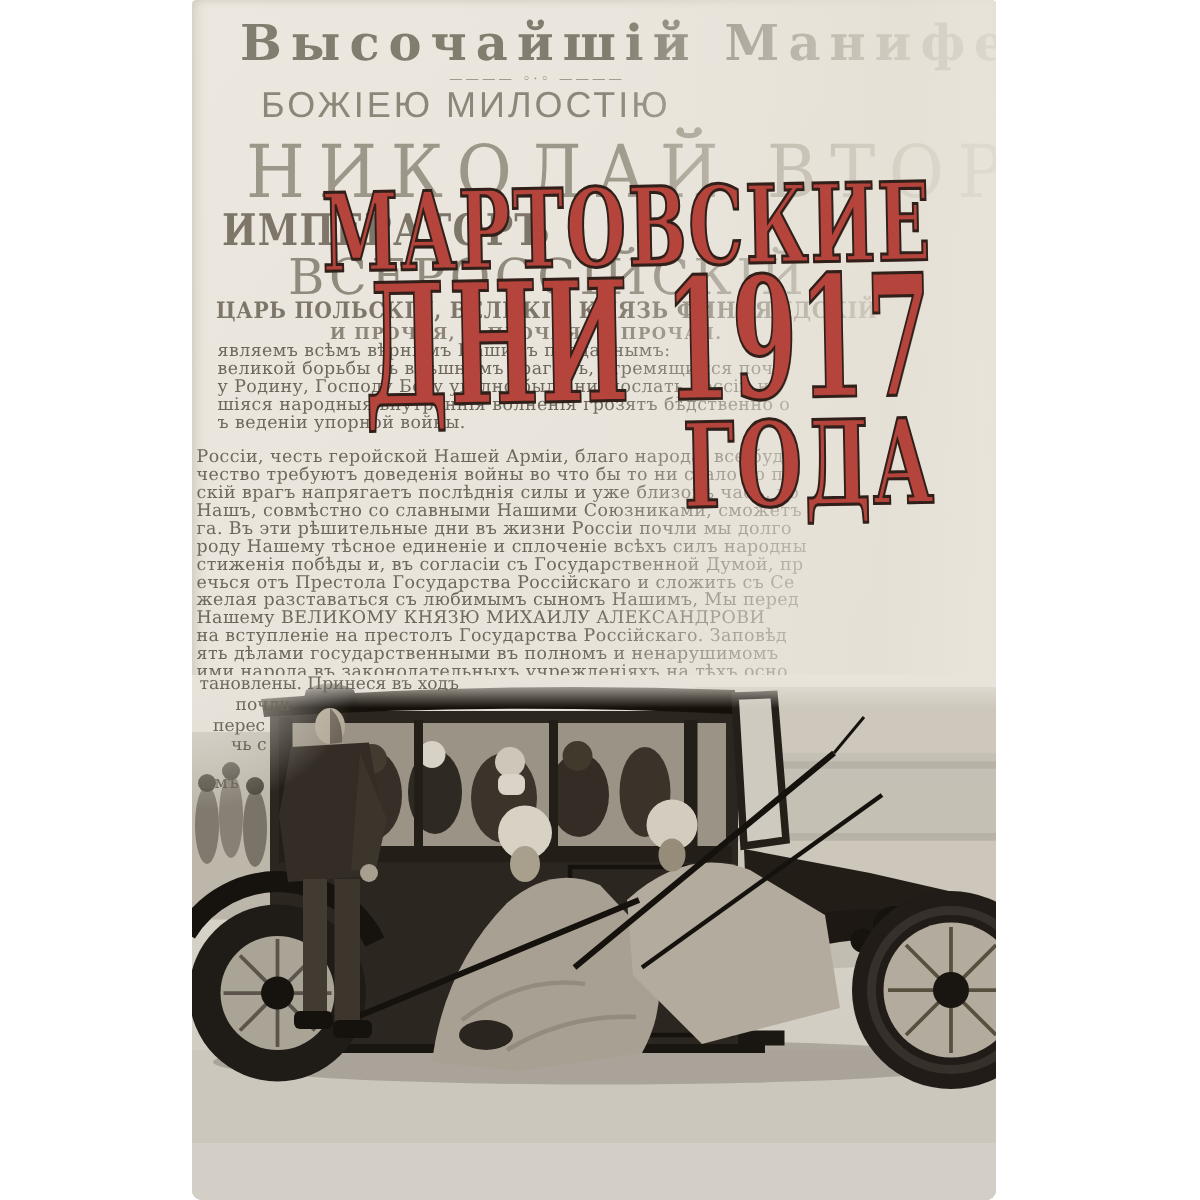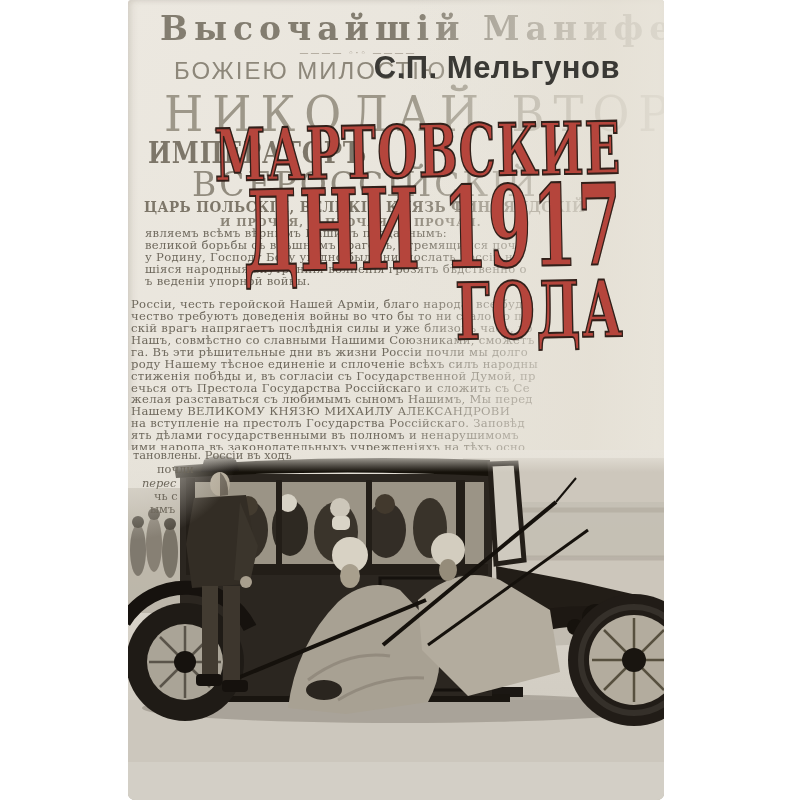--- a/index.html
+++ b/index.html
@@ -46,23 +46,23 @@
 
   
   .photo{position:absolute;left:0;top:450px;width:536px;height:350px;z-index:3;display:block;}
 
   
   .np-frags{position:absolute;top:448px;left:2px;z-index:4;font-size:11.4px;
        color:#6e685c;white-space:nowrap;width:220px;height:72px;}
   .np-frags div{position:absolute;}
   .np-frags div:nth-child(1){top:0;left:3px;}
   .np-frags div:nth-child(2){top:14px;left:27px;}
-  .np-frags div:nth-child(3){top:28px;left:12px;font-style:italic;}
+  .np-frags div:nth-child(3){top:28px;left:12px;}
   .np-frags div:nth-child(4){top:41px;left:24px;}
-  .np-frags div:nth-child(5){top:54px;left:4px;margin-left:16px;}
+  .np-frags div:nth-child(5){top:66px;left:4px;}
 
   
   .author{position:absolute;top:50px;left:0;width:492px;text-align:right;z-index:5;
        font-family:"Liberation Sans",sans-serif;font-weight:700;font-size:31px;
        letter-spacing:.5px;color:var(--author-ink);}
 
   
   .title{position:absolute;top:0;right:46px;width:420px;z-index:5;text-align:right;
        transform:rotate(-1.1deg);transform-origin:right top;
        font-family:"DejaVu Serif",serif;font-weight:700;color:var(--accent);
@@ -239,28 +239,27 @@
         <rect x="95" y="136" width="17" height="96" fill="#3d362d"></rect>
         <rect x="68" y="224" width="26" height="12" rx="4" fill="#15110d"></rect>
         <rect x="94" y="230" width="26" height="12" rx="4" fill="#15110d"></rect>
       </g>
 
       <rect x="0" y="0" width="536" height="22" fill="url(#fadeTop)"></rect>
       <rect x="0" y="0" width="110" height="90" fill="url(#cornerPaper)"></rect>
     </svg>
 
     <div class="np-frags">
-        <div>тановлены. Россіи въ ходъ</div>
+        <div>тановлены. Принеся въ ходъ</div>
         <div>почли</div>
         <div>перес</div>
         <div>чь с</div>
         <div>ымъ</div>
       </div>
 
-    <div class="author">С.П. Мельгунов</div>
 
     <div class="title">
       <div class="t1">МАРТОВСКИЕ</div>
       <div class="t2">ДНИ 1917</div>
       <div class="t3">ГОДА</div>
     </div>
 
   </div>
 </div>
 

